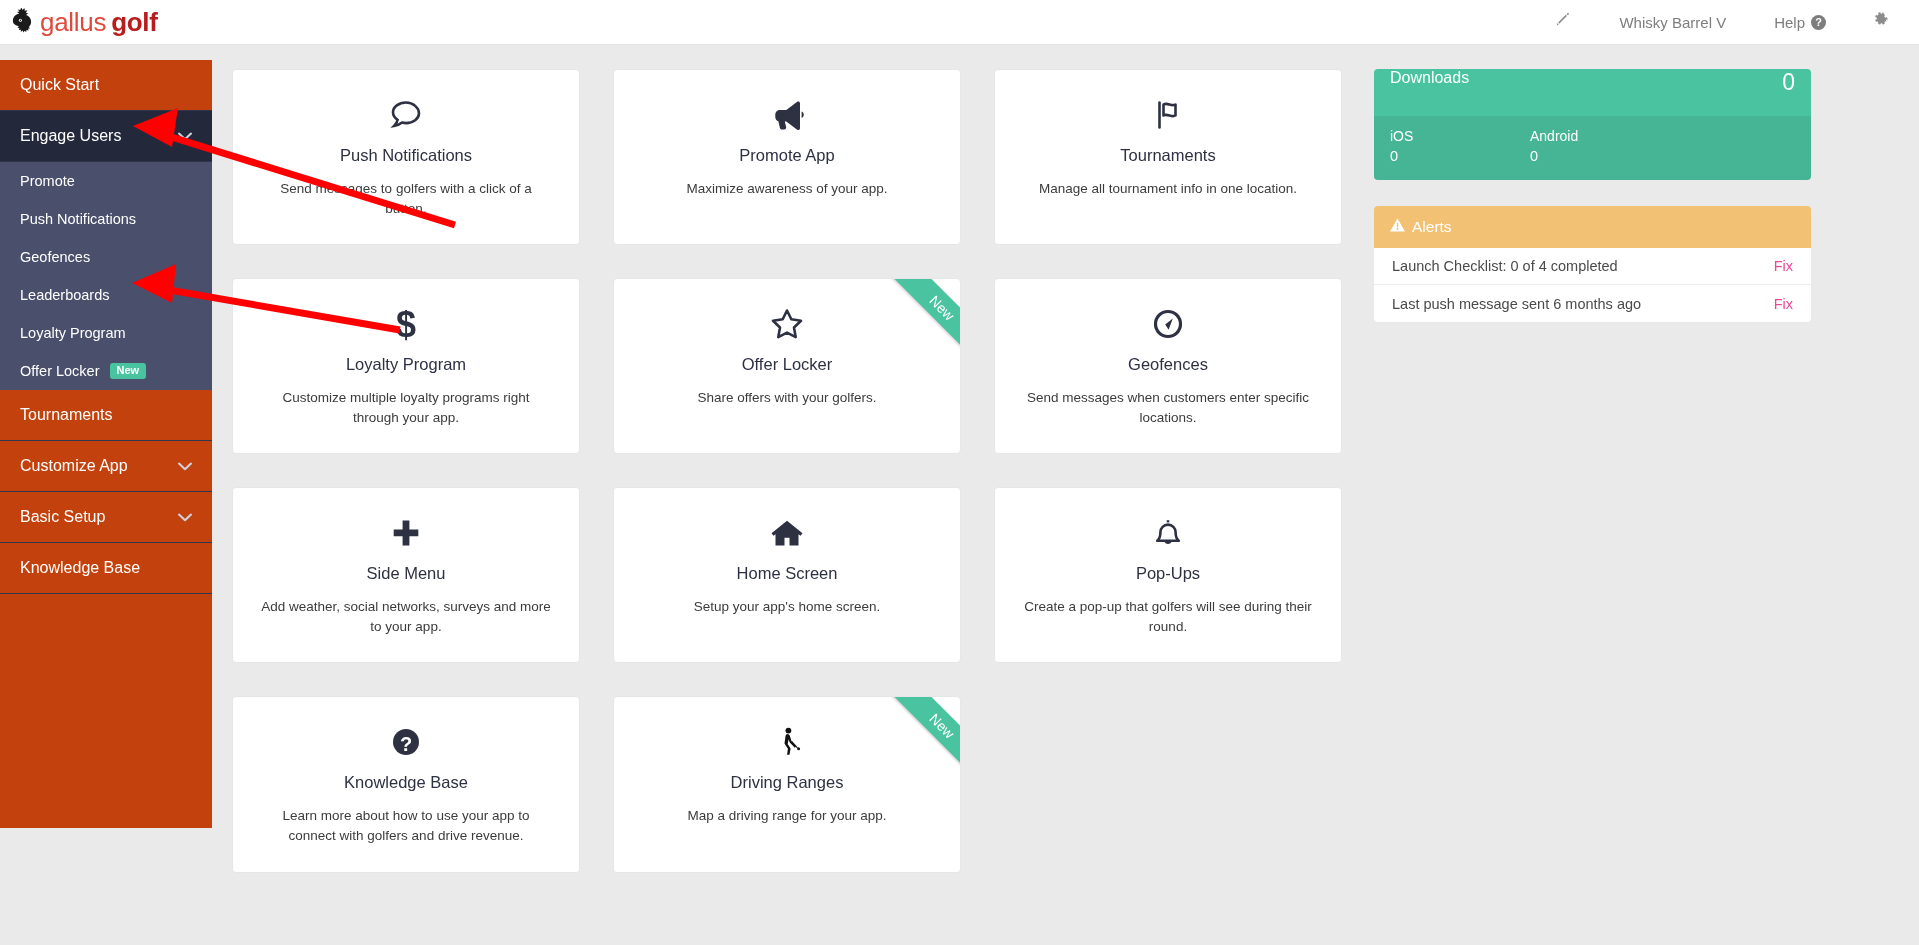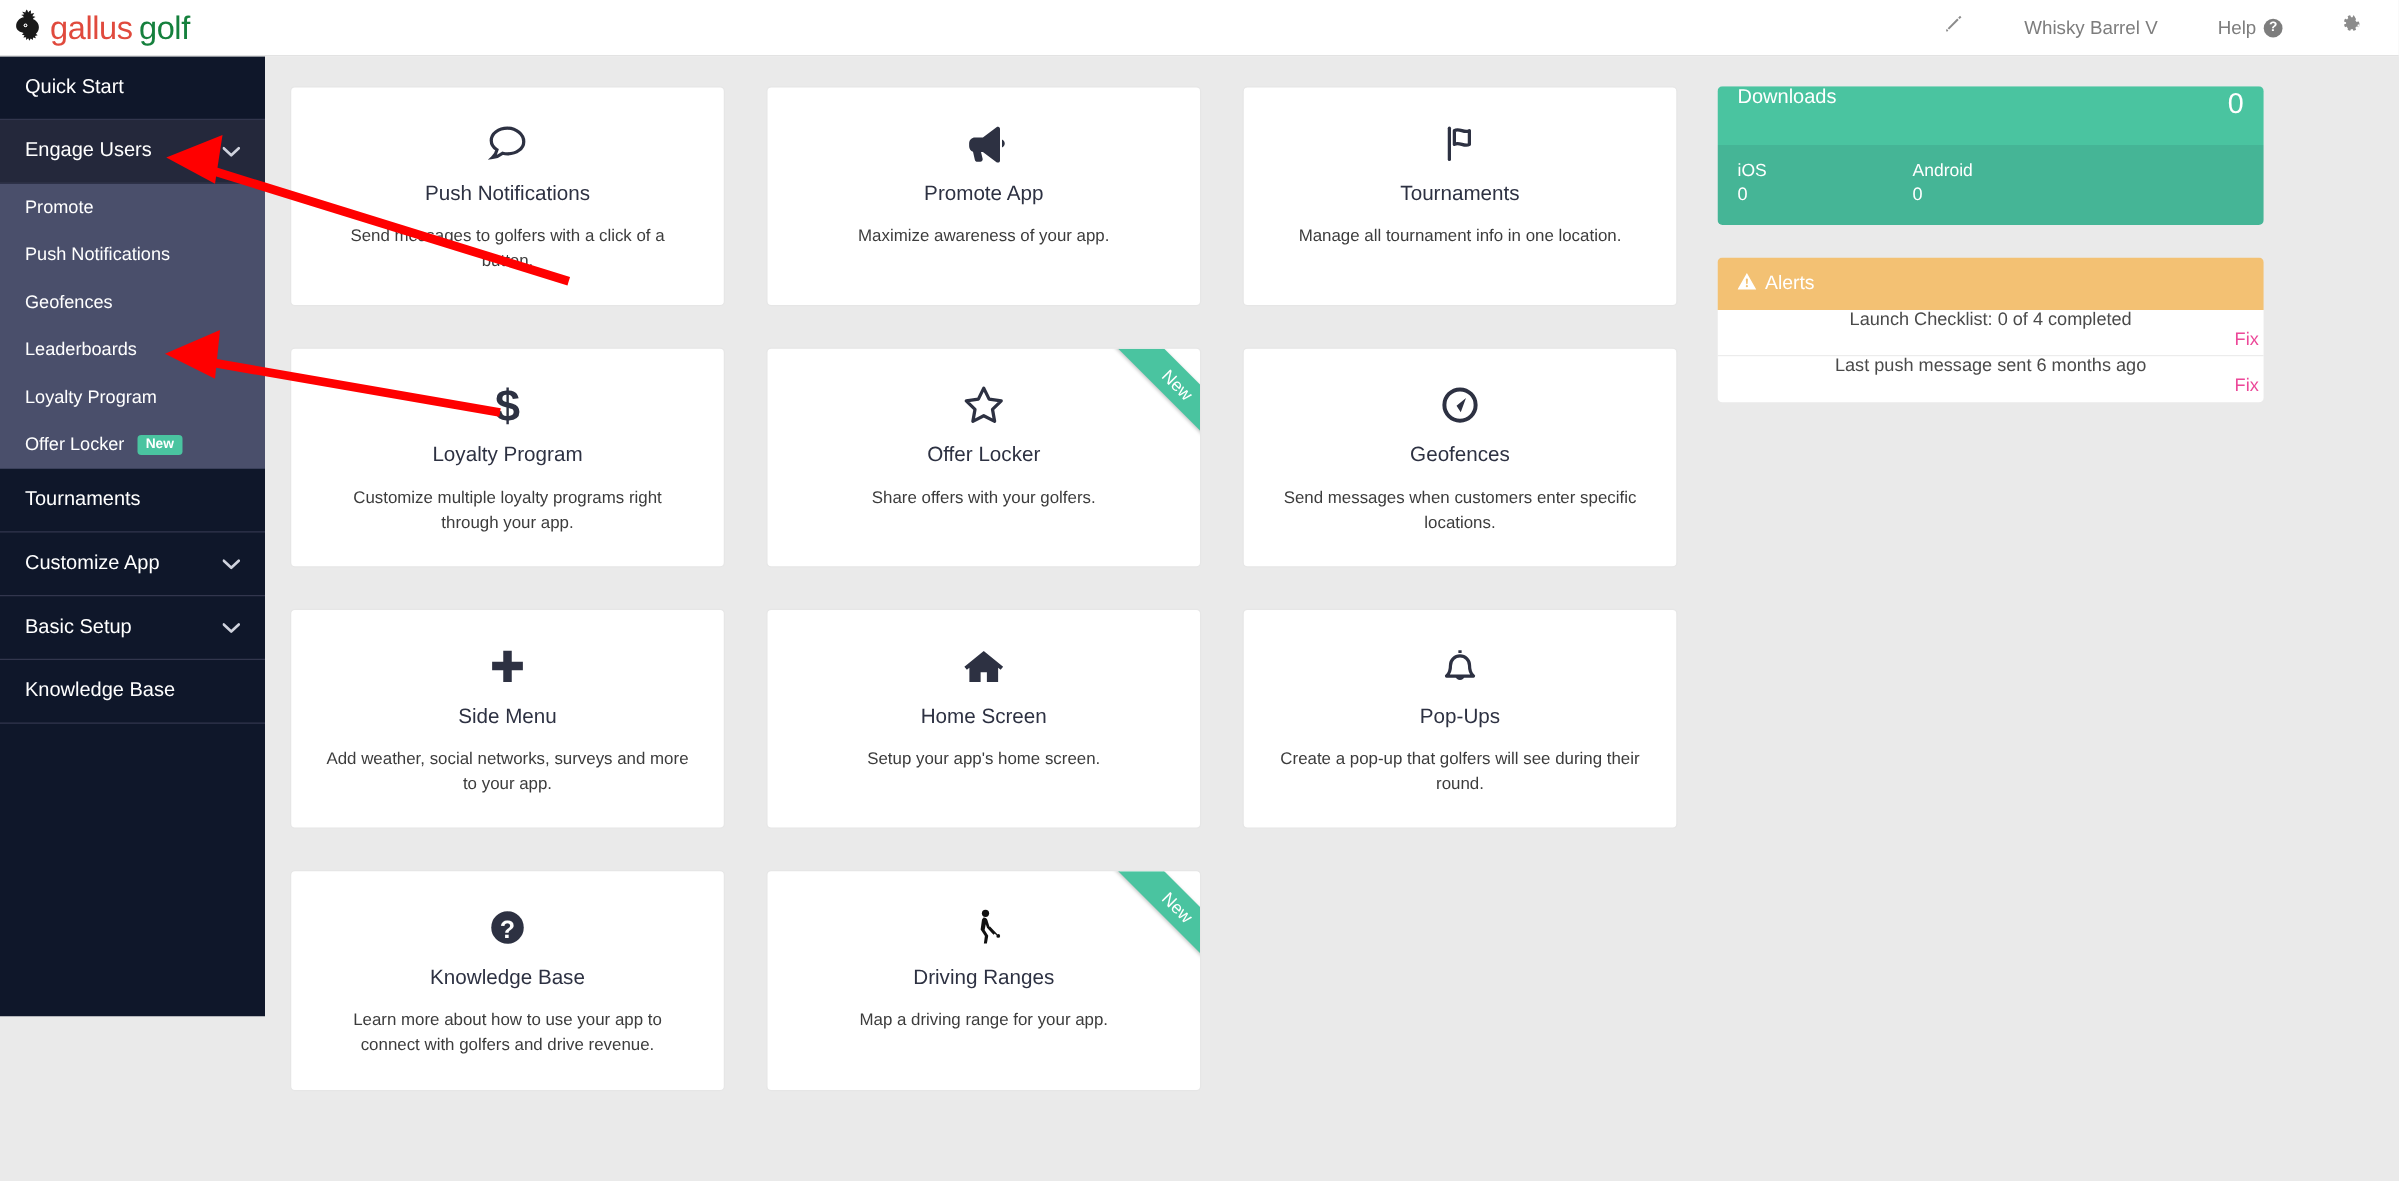--- a/index.html
+++ b/index.html
@@ -13,43 +13,43 @@
   
   .topbar {
     position: absolute; top: 0; left: 0; width: 1919px; height: 45px;
     background: #ffffff; border-bottom: 1px solid #e3e3e3;
     display: flex; align-items: center; z-index: 40;
   }
   .brand { display: flex; align-items: center; margin-left: 10px; }
   .brand-mark { width: 26px; height: 30px; margin-right: 4px; }
   .brand-text { font-size: 26px; letter-spacing: -0.3px; }
   .brand-a { color: #e04a3d; font-weight: 400; }
-  .brand-b { color: #15803d; font-weight: 400; margin-left: 5px; margin-top: 30px; }
+  .brand-b { color: #b91c1c; font-weight: 700; margin-left: 5px; margin-top: 30px; }
 
   .topbar-right {
     margin-left: auto; display: flex; align-items: center;
     gap: 12px; padding-right: 14px; height: 100%;
   }
   .tb-item {
     display: flex; align-items: center; gap: 6px;
     font-size: 15px; color: #7d7d7d; height: 100%;
     padding: 0 18px; cursor: pointer; white-space: nowrap;
   }
   .tb-item.icononly { padding: 0 16px; }
   .help-q {
     display:inline-flex; align-items:center; justify-content:center;
     width: 15px; height: 15px; border-radius: 50%;
     background: #7d7d7d; color:#fff; font-size: 11px; font-weight: bold;
     line-height: 1; font-family: "Liberation Sans", sans-serif;
   }
 
   
   .sidebar {
-    position: absolute; top: 45px; left: 0; width: 212px; height: 768px;
-    background: #0f172a; z-index: 30;
+    position: absolute; top: 60px; left: 0; width: 212px; height: 768px;
+    background: #c2410c; z-index: 30;
   }
   .nav-item {
     position: relative; height: 51px; display: flex; align-items: center;
     padding: 0 20px; color: #ffffff; font-size: 16px; cursor: pointer;
     border-bottom: 1px solid #32364d;
   }
   .nav-item .caret { margin-left: auto; }
   .nav-item.active { background: #24283b; }
   .sub-list { background: #4a4f6b; }
   .sub-item {
@@ -123,21 +123,21 @@
   .dl-cell .num { font-size: 14.5px; }
 
   .al-head {
     background: #f3c173; color: #fff; height: 42px;
     display: flex; align-items: center; gap: 7px;
     padding: 0 16px; font-size: 15.5px;
   }
   .al-row {
     background: #fff; border-bottom: 1px solid #ececec;
     height: 37px; display: flex; align-items: center;
-    padding: 0 4px; font-size: 14.5px; color: #4a4a4a; flex-direction: column;
+    padding: 0 18px; font-size: 14.5px; color: #4a4a4a;
   }
   .al-row:last-child { border-bottom: none; }
   .al-fix { margin-left: auto; color: #ec4899; cursor: pointer; }
 
   
   .anno { position: absolute; top: 0; left: 0; width: 1919px; height: 945px;
           pointer-events: none; z-index: 60; }
 </style>
 </head>
 <body>

